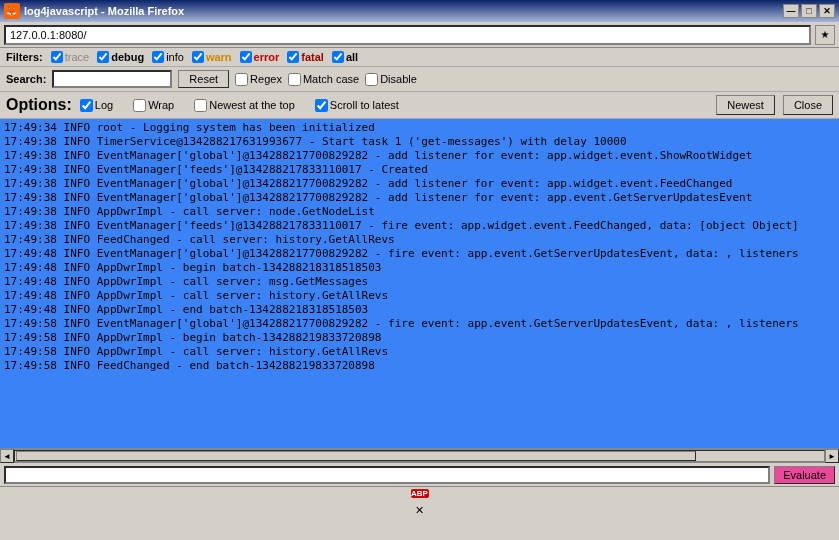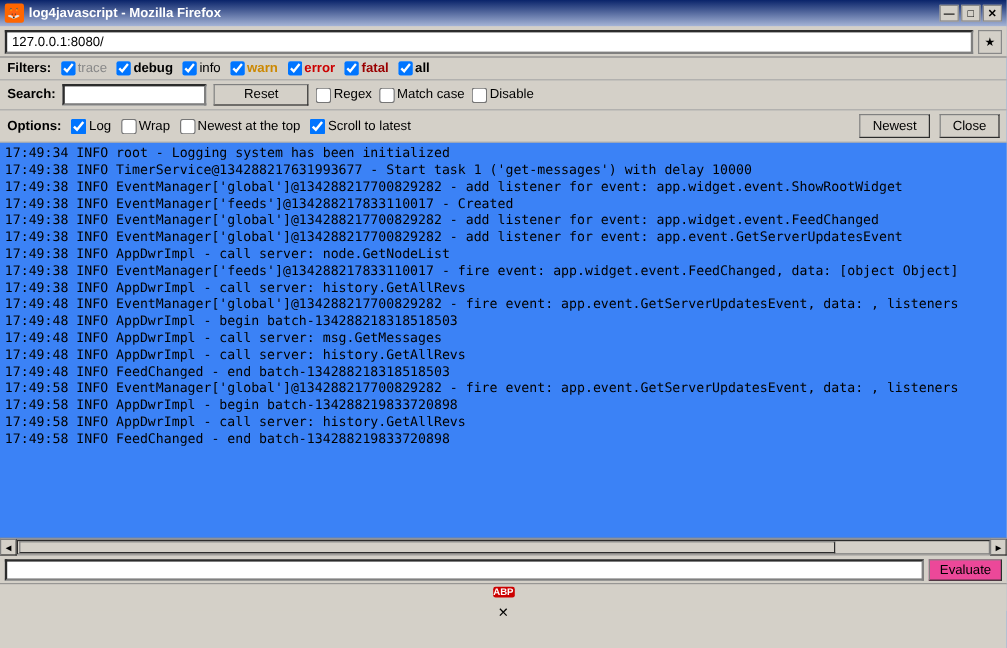--- a/index.html
+++ b/index.html
@@ -133,21 +133,21 @@
     .search-input {
       width: 120px;
       height: 18px;
       border: 2px inset #808080;
       background: white;
       padding: 0 2px;
       font-size: 11px;
     }
     .reset-btn {
       height: 18px;
-      padding: 0 24px;
+      padding: 0 10px;
       background: #d4d0c8;
       border: 1px outset #808080;
       font-size: 11px;
       cursor: pointer;
     }
     .search-options {
       display: flex;
       align-items: center;
       gap: 6px;
       font-size: 11px;
@@ -160,27 +160,27 @@
 
     
     .options-row {
       display: flex;
       align-items: center;
       padding: 3px 6px;
       gap: 8px;
       border-bottom: 1px solid #aaa;
     }
     .options-label {
-      font-size: 11px;
+      font-size: 16px;
       font-weight: bold;
     }
     .options-items {
       display: flex;
       align-items: center;
-      gap: 8px;
+      gap: 20px;
       flex: 1;
     }
     .option-item {
       display: flex;
       align-items: center;
       gap: 2px;
       font-size: 11px;
     }
     .clear-btn {
       height: 20px;
@@ -405,26 +405,26 @@
 
 <div class="log-area" id="log-container">
 <div class="log-line">17:49:34 INFO root - Logging system has been initialized</div>
     <div class="log-line">17:49:38 INFO TimerService@134288217631993677 - Start task 1 ('get-messages') with delay 10000</div>
     <div class="log-line">17:49:38 INFO EventManager['global']@134288217700829282 - add listener for event: app.widget.event.ShowRootWidget</div>
     <div class="log-line">17:49:38 INFO EventManager['feeds']@134288217833110017 - Created</div>
     <div class="log-line">17:49:38 INFO EventManager['global']@134288217700829282 - add listener for event: app.widget.event.FeedChanged</div>
     <div class="log-line">17:49:38 INFO EventManager['global']@134288217700829282 - add listener for event: app.event.GetServerUpdatesEvent</div>
     <div class="log-line">17:49:38 INFO AppDwrImpl - call server: node.GetNodeList</div>
     <div class="log-line">17:49:38 INFO EventManager['feeds']@134288217833110017 - fire event: app.widget.event.FeedChanged, data: [object Object]</div>
-    <div class="log-line">17:49:38 INFO AppDwrImpl - call server: history.GetAllRevs</div>
+    <div class="log-line">17:49:38 INFO FeedChanged - call server: history.GetAllRevs</div>
     <div class="log-line">17:49:48 INFO EventManager['global']@134288217700829282 - fire event: app.event.GetServerUpdatesEvent, data: , listeners</div>
     <div class="log-line">17:49:48 INFO AppDwrImpl - begin batch-134288218318518503</div>
     <div class="log-line">17:49:48 INFO AppDwrImpl - call server: msg.GetMessages</div>
     <div class="log-line">17:49:48 INFO AppDwrImpl - call server: history.GetAllRevs</div>
-    <div class="log-line">17:49:48 INFO FeedChanged - end batch-134288218318518503</div>
+    <div class="log-line">17:49:48 INFO AppDwrImpl - end batch-134288218318518503</div>
     <div class="log-line">17:49:58 INFO EventManager['global']@134288217700829282 - fire event: app.event.GetServerUpdatesEvent, data: , listeners</div>
     <div class="log-line">17:49:58 INFO AppDwrImpl - begin batch-134288219833720898</div>
     <div class="log-line">17:49:58 INFO AppDwrImpl - call server: history.GetAllRevs</div>
     <div class="log-line">17:49:58 INFO FeedChanged - end batch-134288219833720898</div>
   </div>
 
 <div class="hscroll-area">
   <div class="hscroll-btn">◄</div>
   <div class="hscroll-track">
     <div class="hscroll-thumb"></div>

